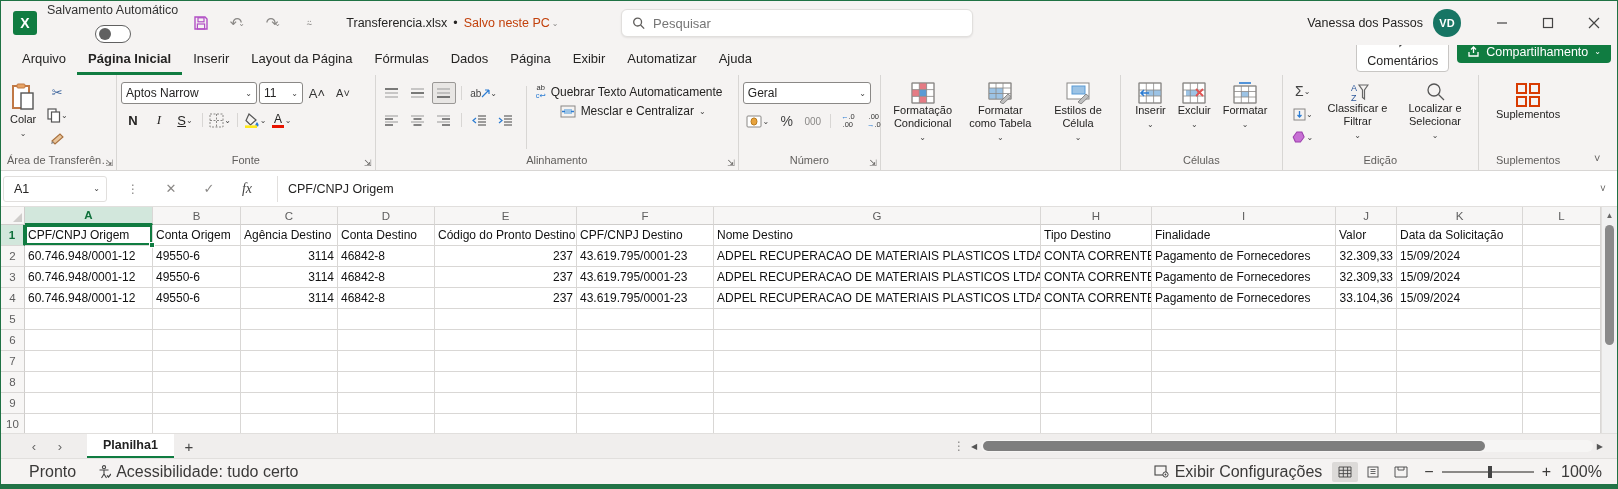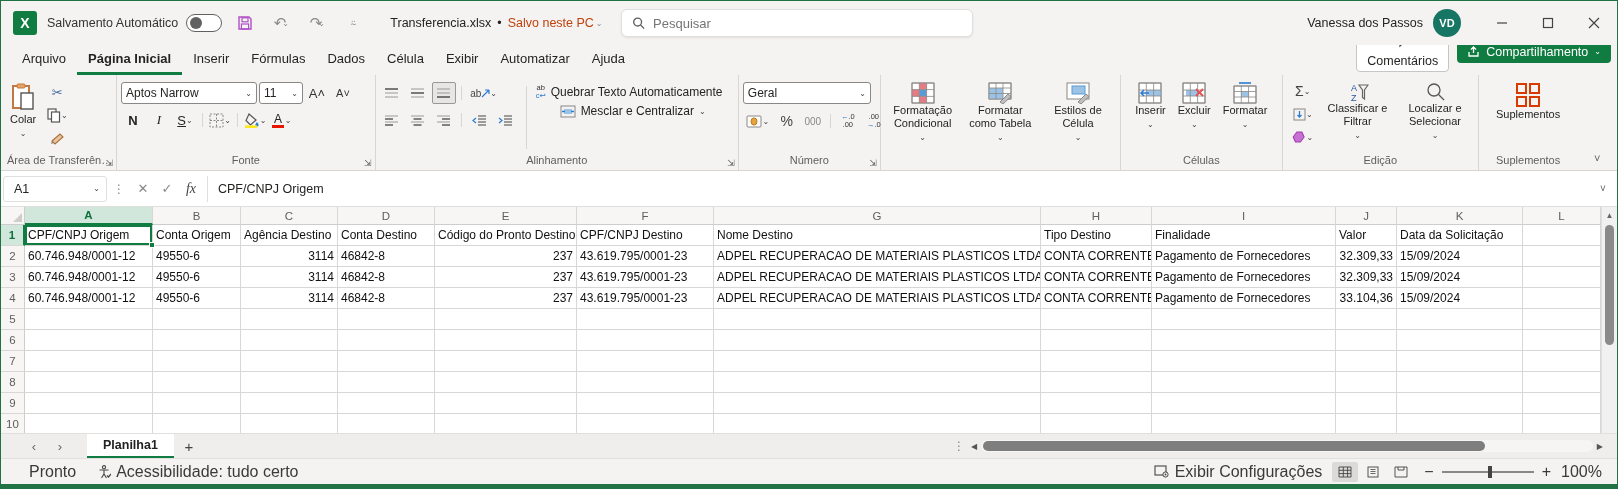--- a/index.html
+++ b/index.html
@@ -6,21 +6,21 @@
   html,body { width:1618px; height:489px; }
   body { font-family:"Liberation Sans","DejaVu Sans",sans-serif; font-size:13px; color:#252423; }
   .window { width:1618px; height:489px; display:flex; flex-direction:column; background:#fff;
             border:1px solid #1f7244; border-bottom:none; overflow:hidden; position:relative; }
 
   
   .titlebar { height:44px; background:#f5f3f2; display:flex; align-items:center; position:relative; flex-shrink:0; }
   .tb-left { display:flex; align-items:center; gap:10px; padding-left:12px; }
   .excel-logo { width:24px; height:24px; background:#107c41; border-radius:3px; color:#fff; font-weight:bold;
                 display:flex; align-items:center; justify-content:center; font-size:14px; }
-  .autosave { display:flex; align-items:center; gap:8px; font-size:12.5px; color:#333; }
+  .autosave { display:flex; align-items:center; gap:8px; font-size:12.5px; color:#333;flex-direction:column; }
   .toggle { width:36px; height:18px; border:1px solid #616161; border-radius:9px; background:#fff; position:relative; }
   .toggle .knob { width:12px; height:12px; background:#616161; border-radius:50%; position:absolute; top:2px; left:3px; }
   .qat-btn { width:26px; height:26px; display:flex; align-items:center; justify-content:center; border-radius:3px; color:#8a8886; font-size:15px; }
   .qat-btn.save { color:#b14fc5; }
   .mini-chevron { font-size:8px; color:#8a8886; margin-left:-4px; }
   .doc-title { font-size:12.5px; color:#252423; margin-left:14px; display:flex; align-items:center; gap:6px; }
   .doc-title .status { color:#c2410c; }
   .searchbox { position:absolute; left:620px; top:8px; width:352px; height:28px; background:#fff; border:1px solid #e1dfdd;
                border-radius:6px; box-shadow:0 1px 2px rgba(0,0,0,.08); display:flex; align-items:center; padding:0 10px; gap:8px; }
   .searchbox input { border:none; outline:none; font-size:13px; color:#605e5c; width:100%; background:transparent; font-family:inherit; }
@@ -57,21 +57,21 @@
   .selectbox { background:#fff; border:1px solid #8a8886; border-radius:3px; display:flex; align-items:center;
                font-size:12px; padding:1px 4px; height:22px; justify-content:space-between; }
   .icon-txt { font-size:13px; color:#333; }
   .two-line { width:92px; }
   .sep-v { width:1px; background:#d8d6d4; margin:4px 3px; align-self:stretch; }
   svg { display:block; }
   .dec-ico { font-size:7.5px; line-height:8px; text-align:center; color:#333; }
   .dec-ico .blue { color:#2b7cd3; }
 
   
-  .formula-row { height:36px; display:flex; align-items:center; padding:4px 2px 4px 0; gap:0; background:#fff; border-bottom:1px solid #e1dfdd; }
+  .formula-row { height:36px; display:flex; align-items:center; padding:4px 2px 4px 0; gap:14px; background:#fff; border-bottom:1px solid #e1dfdd; }
   .namebox { width:104px; height:26px; display:flex; align-items:center; justify-content:space-between; padding:0 6px 0 10px;
              border:1px solid #e1dfdd; border-radius:3px; margin-left:2px; font-size:12.5px; }
   .fdots { color:#8a8886; padding:0 6px; font-size:12px; }
   .fbtn { width:24px; height:24px; display:flex; align-items:center; justify-content:center; color:#8a8886; font-size:13px; }
   .fx { font-style:italic; font-family:"Liberation Serif","DejaVu Serif",serif; color:#444; font-size:14px; }
   .fcontent { flex:1; height:26px; display:flex; align-items:center; padding-left:10px; font-size:12.5px; border-left:1px solid #e1dfdd; margin-left:4px; }
   .fexpand { width:24px; text-align:center; color:#605e5c; font-size:10px; }
 
   
   .grid-wrap { flex:1; display:flex; overflow:hidden; position:relative; background:#fff; }
@@ -188,23 +188,24 @@
           </svg>
       </div>
     </div>
   </div>
 
   <div class="menubar">
     <div class="menu-tabs">
         <div class="mtab">Arquivo</div>
         <div class="mtab active">Página Inicial</div>
         <div class="mtab">Inserir</div>
+        <div class="mtab">Layout da Página</div>
         <div class="mtab">Fórmulas</div>
         <div class="mtab">Dados</div>
-        <div class="mtab">Célula</div>
+        <div class="mtab">Página</div>
         <div class="mtab">Exibir</div>
         <div class="mtab">Automatizar</div>
         <div class="mtab">Ajuda</div>
       </div>
     <div class="menu-right">
       <div class="btn-comments">
         <svg width="14" height="13" viewBox="0 0 14 13">
           <path d="M1.5 1.5h11v7h-6l-2.5 2.5V8.5h-2.5z" fill="none" stroke="#444" stroke-width="1.2"></path>
         </svg>
         <span>Comentários</span>

